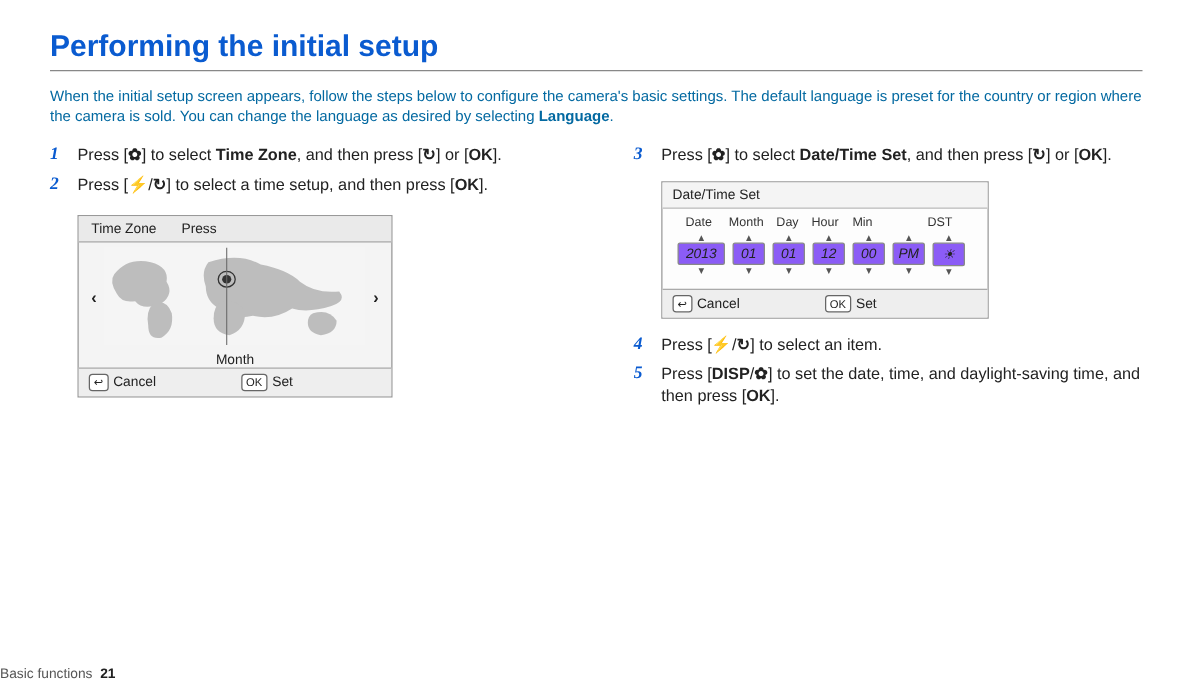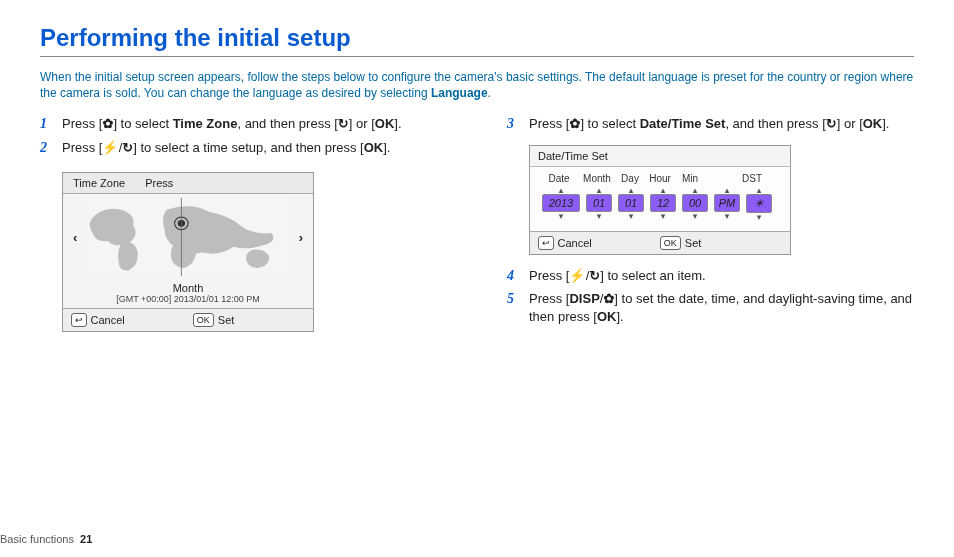--- a/index.html
+++ b/index.html
@@ -256,21 +256,20 @@
               <path d="M90 44 q14 -2 18 10 q0 14 -12 18 q-12 -2 -12 -14 q0 -10 6 -14z"></path>
               <path d="M160 54 q12 -4 18 6 q0 10 -12 12 q-10 -2 -10 -10 q0 -6 4 -8z"></path>
             </g>
             <circle cx="94" cy="26" r="3.5" fill="#333"></circle>
             <circle cx="94" cy="26" r="6.5" fill="none" stroke="#333" stroke-width="1"></circle>
             <line x1="94" y1="0" x2="94" y2="80" stroke="#666" stroke-width="0.8"></line>
           </svg>
           <div class="nav-arrow">›</div>
         </div>
         <div class="city-row">Month</div>
-        <div class="gmt-row">[GMT +00:00] 2013/01/01 12:00 PM</div>
         <div class="panel-foot">
           <div class="foot-btn">
             <span class="key-box">↩</span>
             <span>Cancel</span>
           </div>
           <div class="foot-btn">
             <span class="key-box">OK</span>
             <span>Set</span>
           </div>
         </div>

